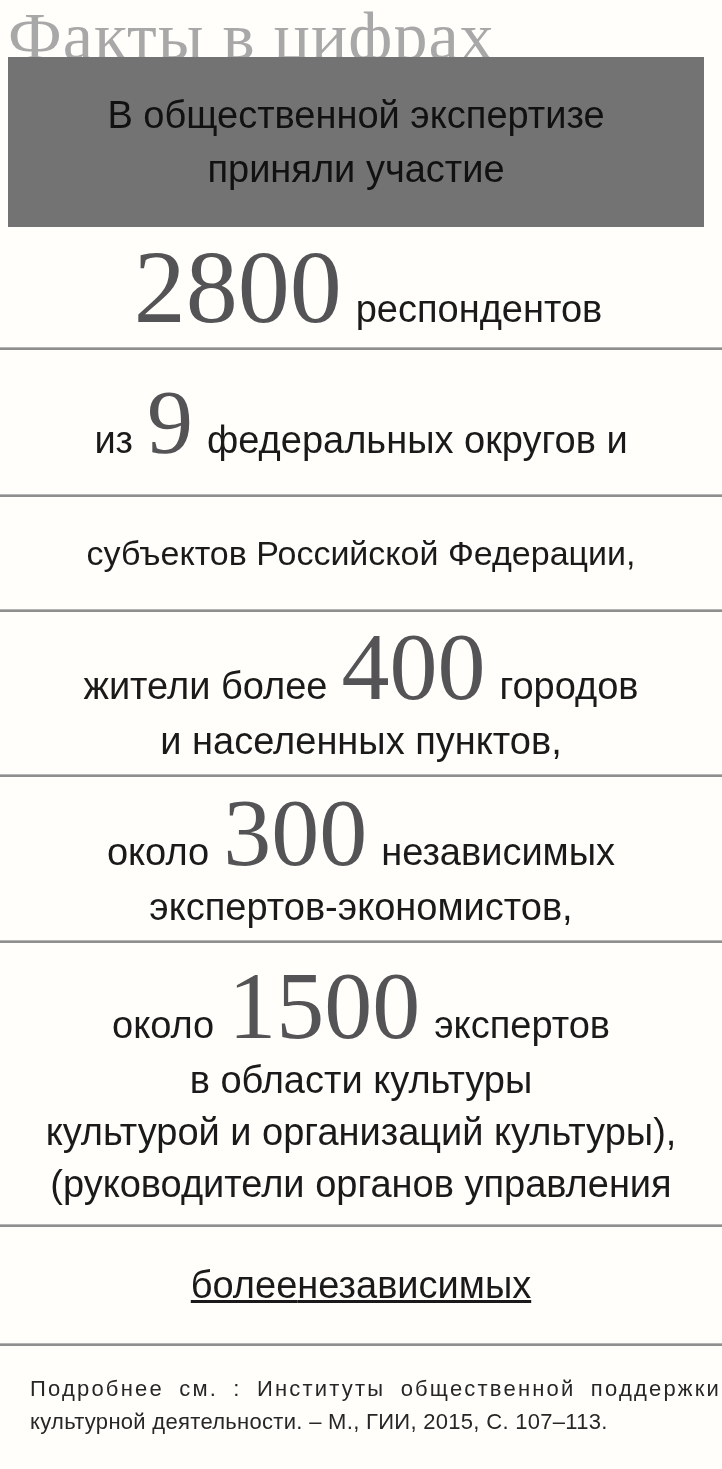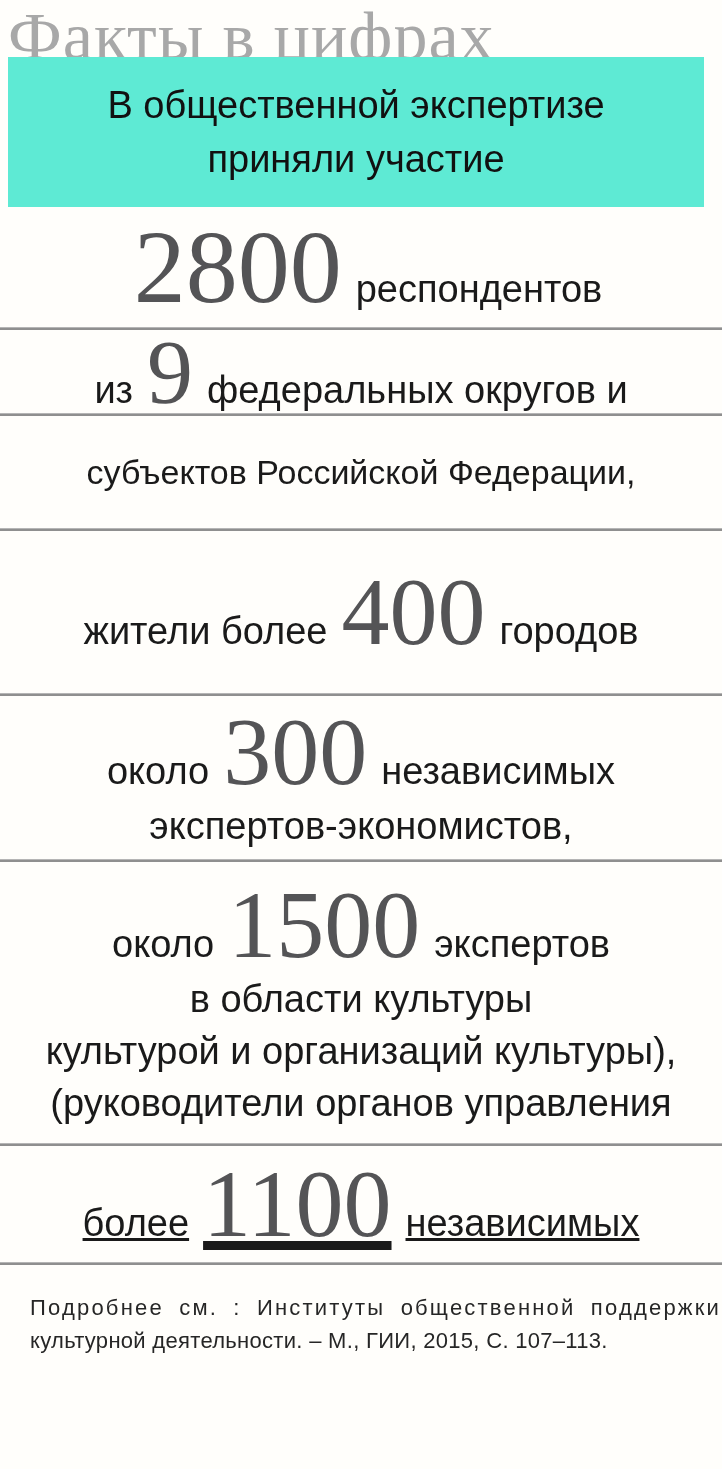--- a/index.html
+++ b/index.html
@@ -23,43 +23,43 @@
     font-size: 68px;
     line-height: 72px;
     color: #a8a8a8;
     letter-spacing: 1px;
     white-space: nowrap;
     overflow: hidden;
   }
 
   
   .intro-box {
-    height: 150px;
+    height: 170px;
     margin: 0 18px 0 8px;
-    background: #5eead4;
+    background: #737373;
     display: flex;
     flex-direction: column;
     align-items: center;
     justify-content: center;
     text-align: center;
     font-size: 38px;
     line-height: 54px;
     color: #111;
   }
 
   
   .row {
     display: flex;
     flex-direction: column;
     align-items: center;
     justify-content: center;
     text-align: left;
   }
   .r1 { height: 120px; }
-  .r2 { height: 83px; }
+  .r2 { height: 144px; }
   .r3 { height: 112px; }
   .r4 { height: 162px; }
   .r5 { height: 163px; }
   .r6 { height: 281px; }
   .r7 { height: 116px; text-decoration: underline; }
 
   .fact-line {
     display: flex;
     align-items: baseline;
     justify-content: center;
@@ -146,20 +146,21 @@
 </section>
 
 <div class="divider"></div>
 
 <section class="row r4">
   <div class="fact-line">
     <span class="t">жители более</span>
     <span class="n n-lg">400</span>
     <span class="t">городов</span>
   </div>
+  <div class="t cont">и населенных пунктов,</div>
 </section>
 
 <div class="divider"></div>
 
 <section class="row r5">
   <div class="fact-line">
     <span class="t">около</span>
     <span class="n n-lg">300</span>
     <span class="t">независимых</span>
   </div>
@@ -177,21 +178,20 @@
   <div class="t cont">в области культуры</div>
   <div class="t cont">культурой и организаций культуры),</div>
   <div class="t cont">(руководители органов управления</div>
 </section>
 
 <div class="divider"></div>
 
 <section class="row r7">
   <div class="fact-line">
     <span class="t">более</span>
-    <span class="n n-lg">1100</span>
     <span class="t">независимых</span>
   </div>
 </section>
 
 <div class="divider"></div>
 
 <div class="footnote">
   <div class="fn1">Подробнее см. : Институты общественной поддержки</div>
   <div class="fn2">культурной деятельности. – М., ГИИ, 2015, С. 107–113.</div>
 </div>

